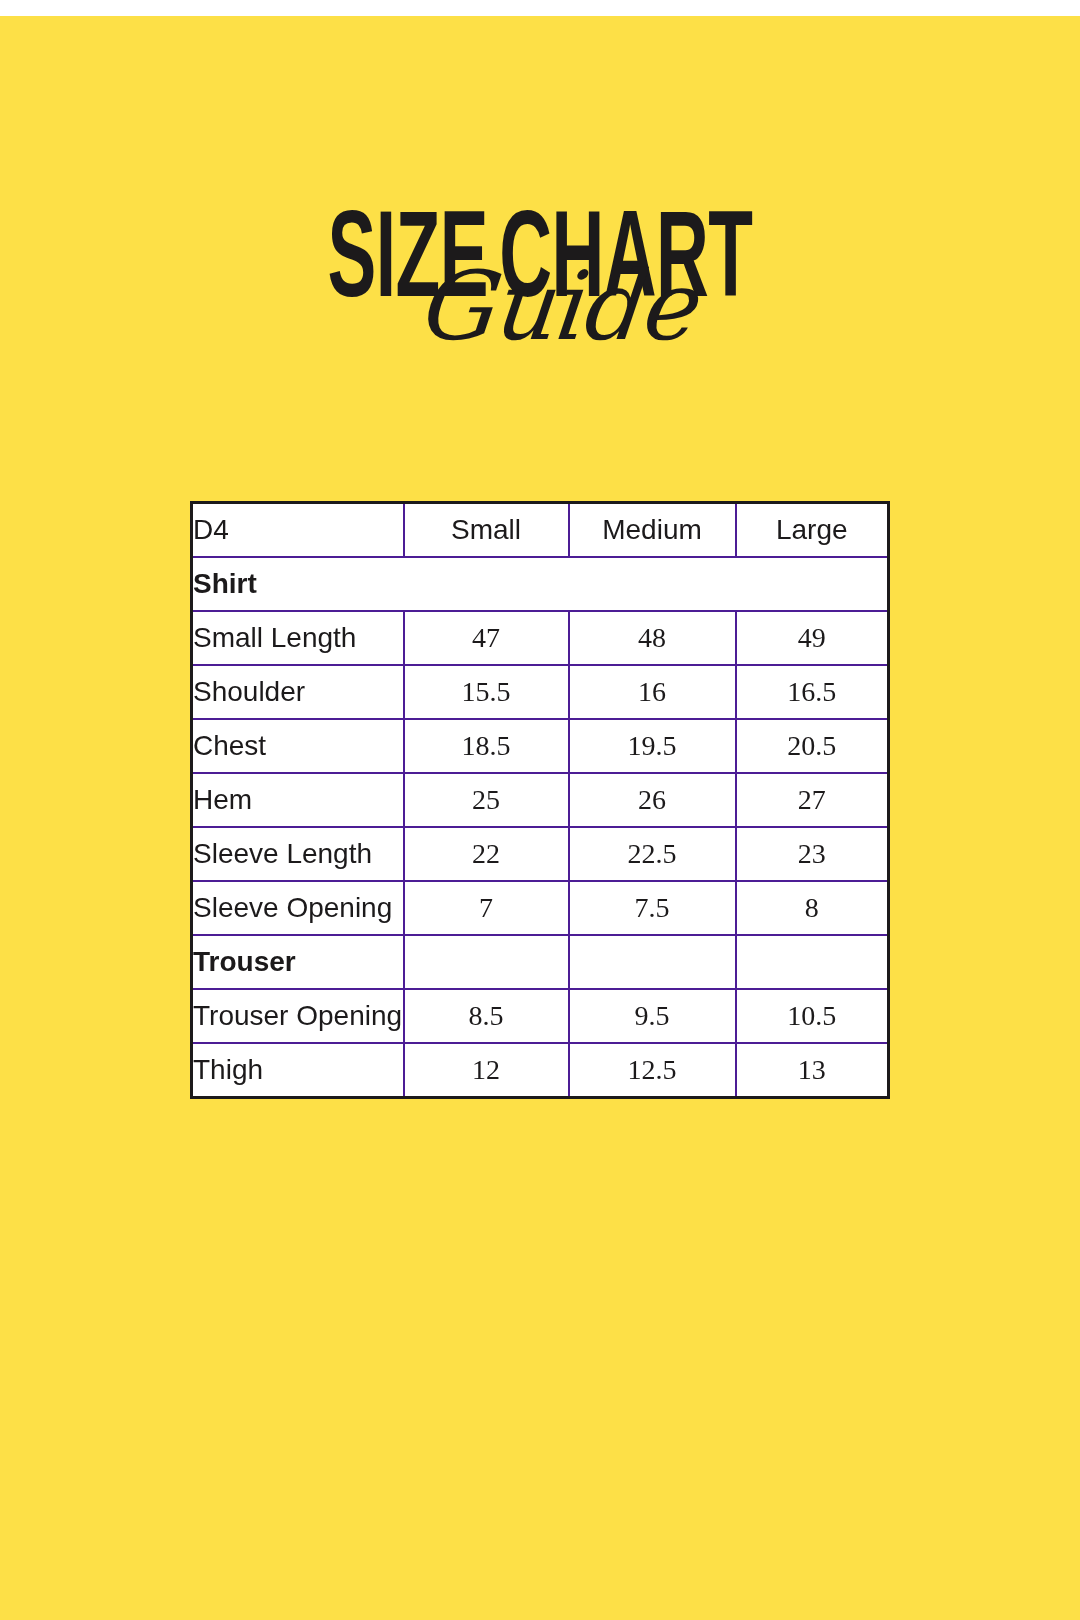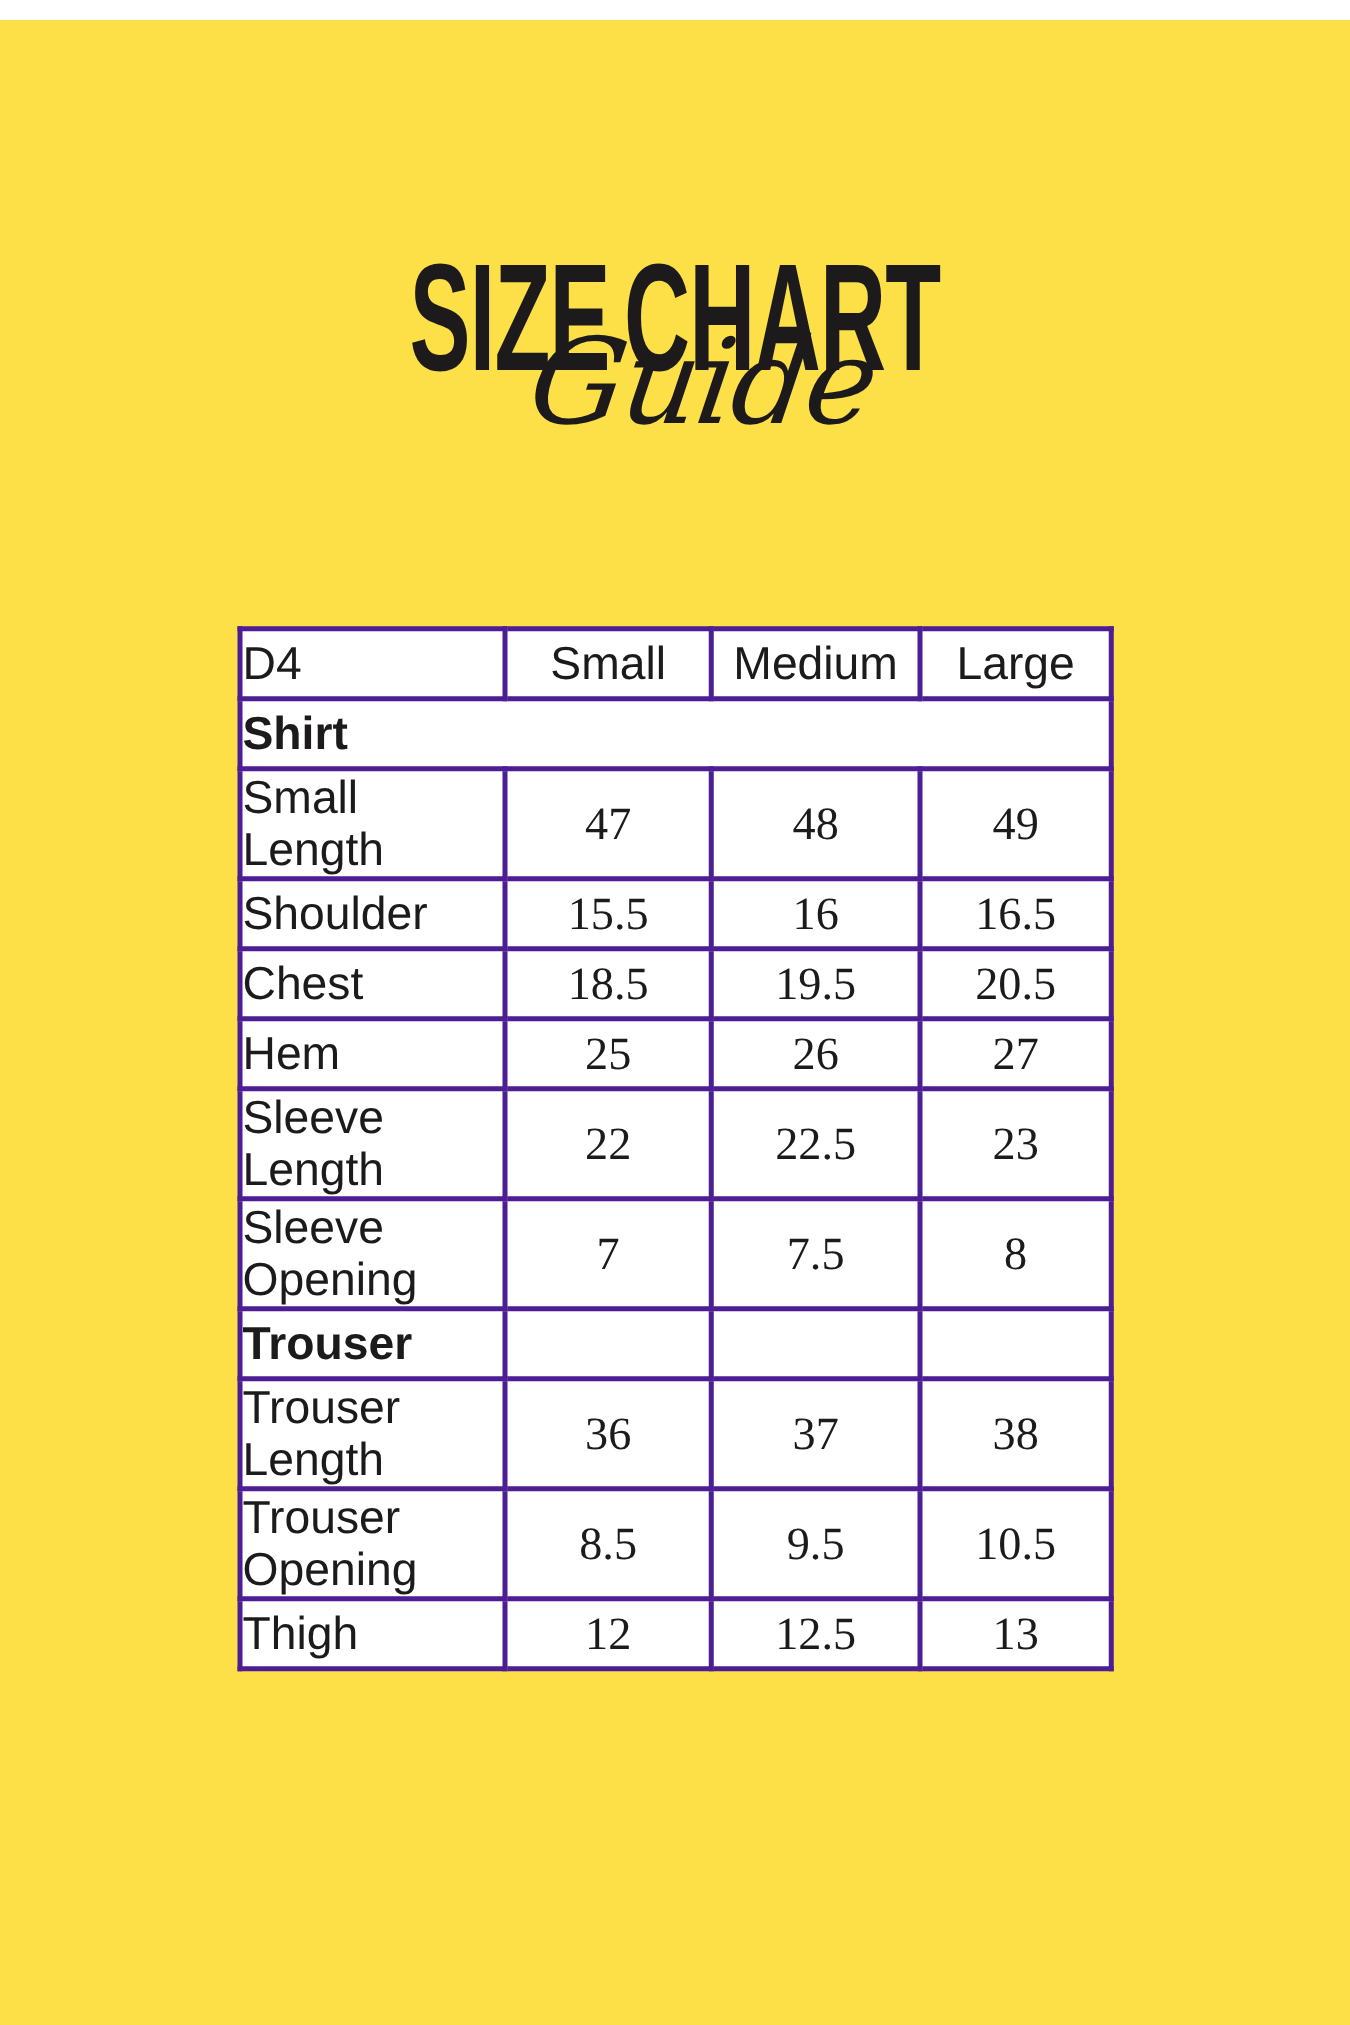--- a/index.html
+++ b/index.html
@@ -59,23 +59,23 @@
   table.size-table {
     position: absolute;
     left: 190px;
     top: 485px;
     width: 697px;
     border-collapse: collapse;
     table-layout: fixed;
     border: 3px solid #1c1a1b;
   }
   table.size-table td {
-    border: 4px solid #4c1d95;
+    border: 2px solid #4c1d95;
     height: 52px;
-    font-size: 37px;
+    font-size: 28px;
     padding: 0;
     vertical-align: middle;
     color: #1c1a1b;
     background: #ffffff;
   }
   td.label {
     text-align: left;
     padding-left: 20px;
   }
   td.head {
@@ -161,26 +161,20 @@
       </tr>
 
       <tr>
         <td class="section">Trouser</td>
         <td class="value"></td>
         <td class="value"></td>
         <td class="value"></td>
       </tr>
 
       <tr>
-        <td class="label">Trouser Length</td>
-        <td class="value">36</td>
-        <td class="value">37</td>
-        <td class="value">38</td>
-      </tr>
-      <tr>
         <td class="label">Trouser Opening</td>
         <td class="value">8.5</td>
         <td class="value">9.5</td>
         <td class="value">10.5</td>
       </tr>
       <tr>
         <td class="label">Thigh</td>
         <td class="value">12</td>
         <td class="value">12.5</td>
         <td class="value">13</td>

